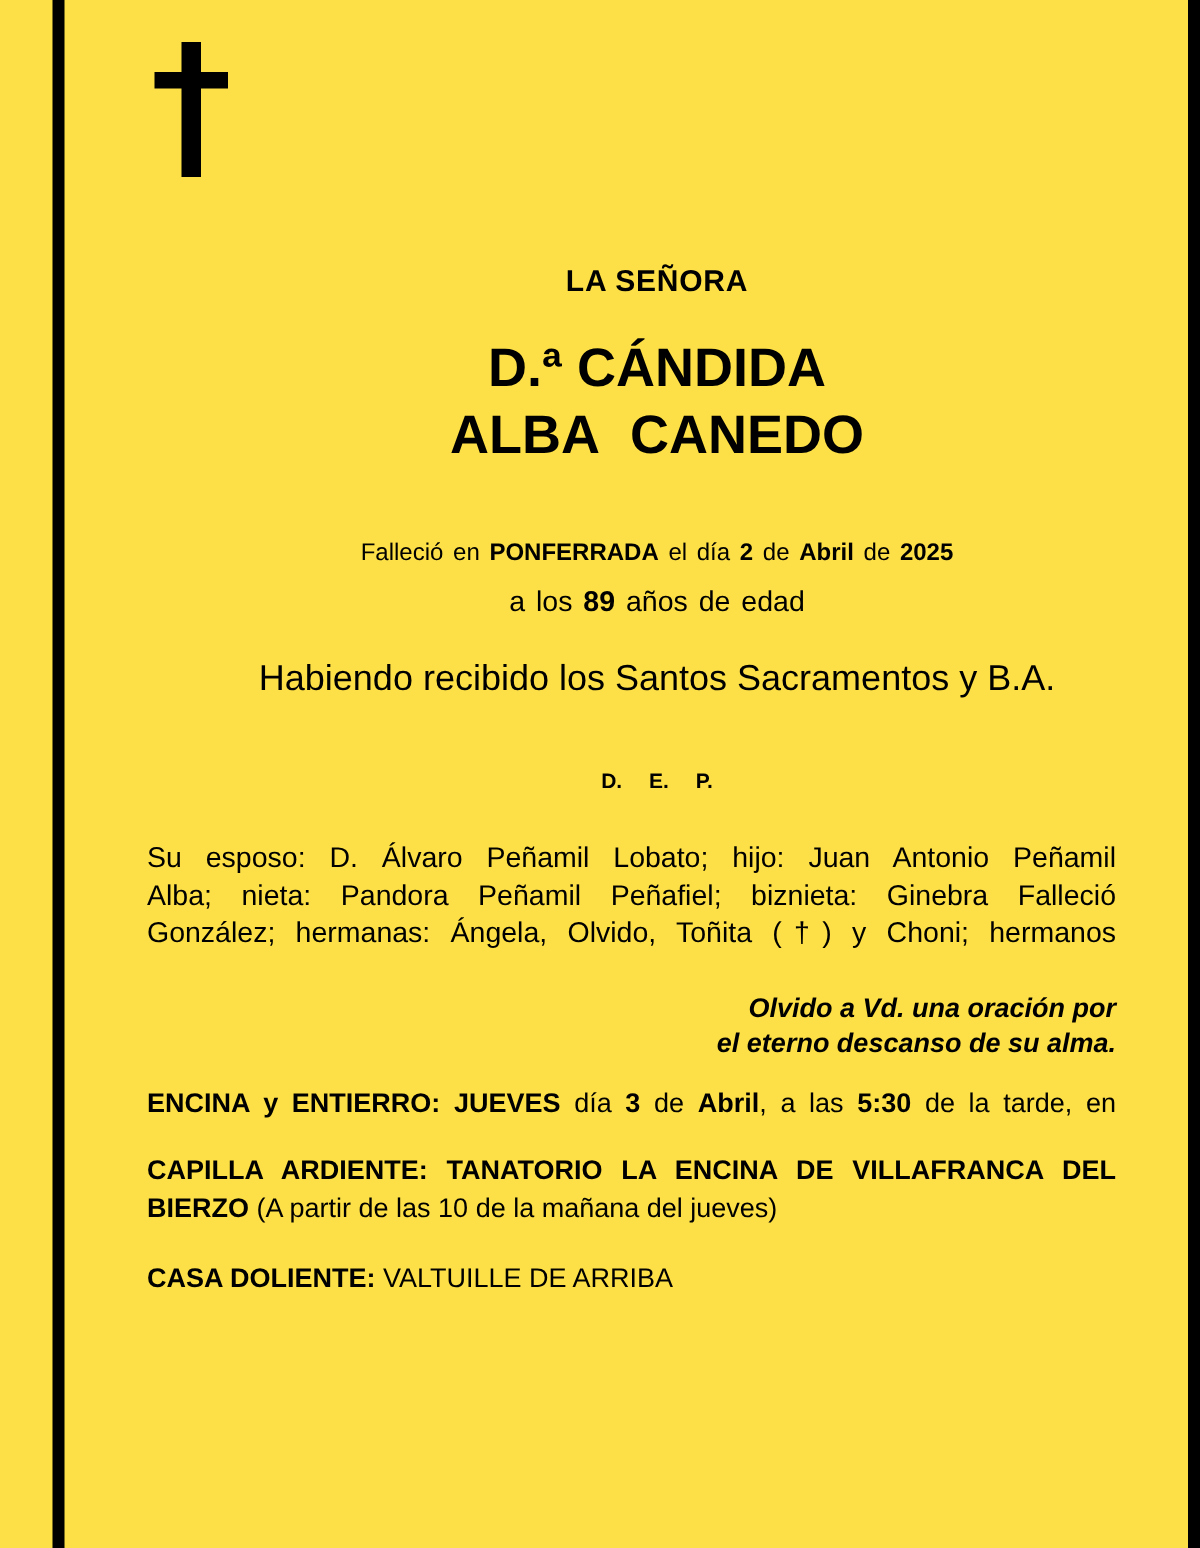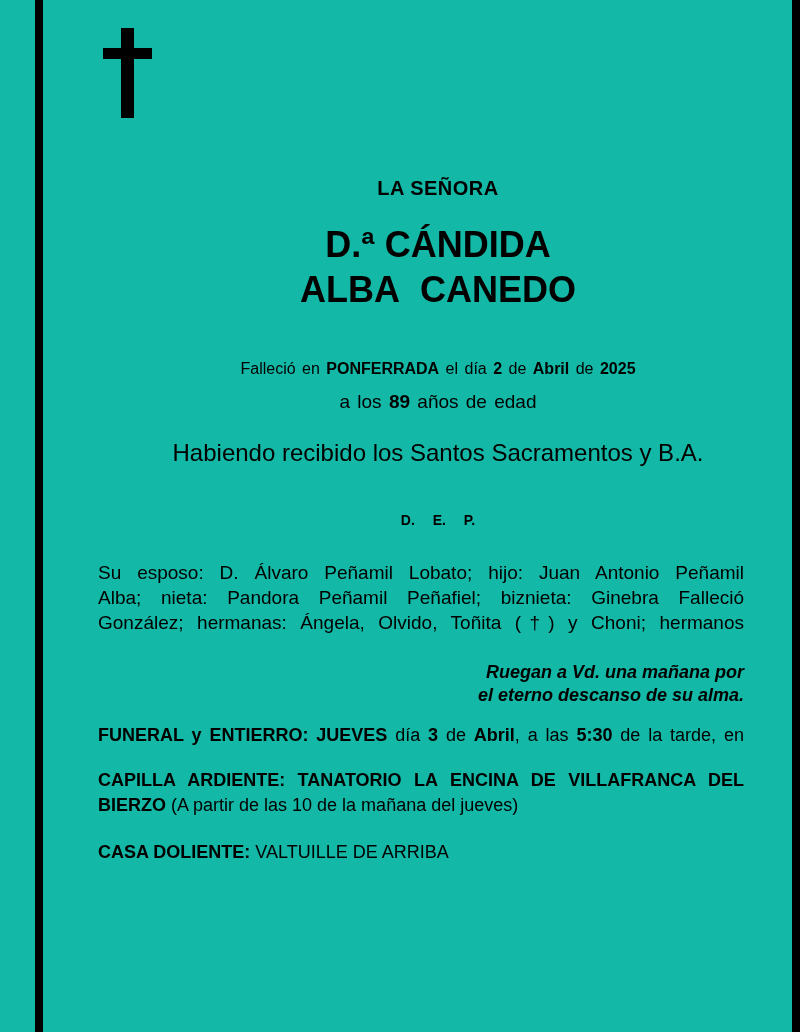--- a/index.html
+++ b/index.html
@@ -4,21 +4,21 @@
 <style>
   html, body { margin: 0; padding: 0; }
   body {
     width: 800px; height: 1032px;
     background: #ffffff;
     color: #000000;
     font-family: "Liberation Sans", "DejaVu Sans", sans-serif;
     position: relative;
     overflow: hidden;
   }
-  .page { position: relative; width: 800px; height: 1032px; background: #14b8a6; }
+  .page { position: relative; width: 800px; height: 1032px; background: #fde047; }
 
   .border-bar { position: absolute; top: 0; height: 1032px; background: #000; }
   .border-bar.left  { left: 35px; width: 8px; }
   .border-bar.right { right: 0; width: 8px; }
 
   .cross { position: absolute; left: 103px; top: 28px; width: 49px; height: 90px; }
   .cross .v-bar { position: absolute; left: 18px; top: 0; width: 13px; height: 90px; background: #000; }
   .cross .h-bar { position: absolute; left: 0; top: 20px; width: 49px; height: 11px; background: #000; }
 
   .content { position: absolute; left: 98px; top: 0; width: 646px; padding-top: 176px; }
@@ -76,26 +76,26 @@
 
     <div class="dep centered">D. E. P.</div>
 
     <div class="family">
       <div class="justify-line">Su esposo: D. Álvaro Peñamil Lobato; hijo: Juan Antonio Peñamil</div>
       <div class="justify-line">Alba; nieta: Pandora Peñamil Peñafiel; biznieta: Ginebra Falleció</div>
       <div class="justify-line">González; hermanas: Ángela, Olvido, Toñita (†) y Choni; hermanos</div>
     </div>
 
     <div class="prayer">
-      <div>Ruegan a Vd. una mañana por</div>
+      <div>Olvido a Vd. una oración por</div>
       <div>el eterno descanso de su alma.</div>
     </div>
 
     <div class="notice funeral">
-      <div class="justify-line"><b>FUNERAL y ENTIERRO: JUEVES</b><span> día </span><b>3</b><span> de </span><b>Abril</b><span>, a las </span><b>5:30</b><span> de la tarde, en</span></div>
+      <div class="justify-line"><b>ENCINA y ENTIERRO: JUEVES</b><span> día </span><b>3</b><span> de </span><b>Abril</b><span>, a las </span><b>5:30</b><span> de la tarde, en</span></div>
     </div>
 
     <div class="notice chapel">
       <div class="justify-line"><b>CAPILLA ARDIENTE: TANATORIO LA ENCINA DE VILLAFRANCA DEL</b></div>
       <div><b>BIERZO</b><span> (A partir de las 10 de la mañana del jueves)</span></div>
     </div>
 
     <div class="notice home"><b>CASA DOLIENTE:</b><span> VALTUILLE DE ARRIBA</span></div>
 
   </div>

